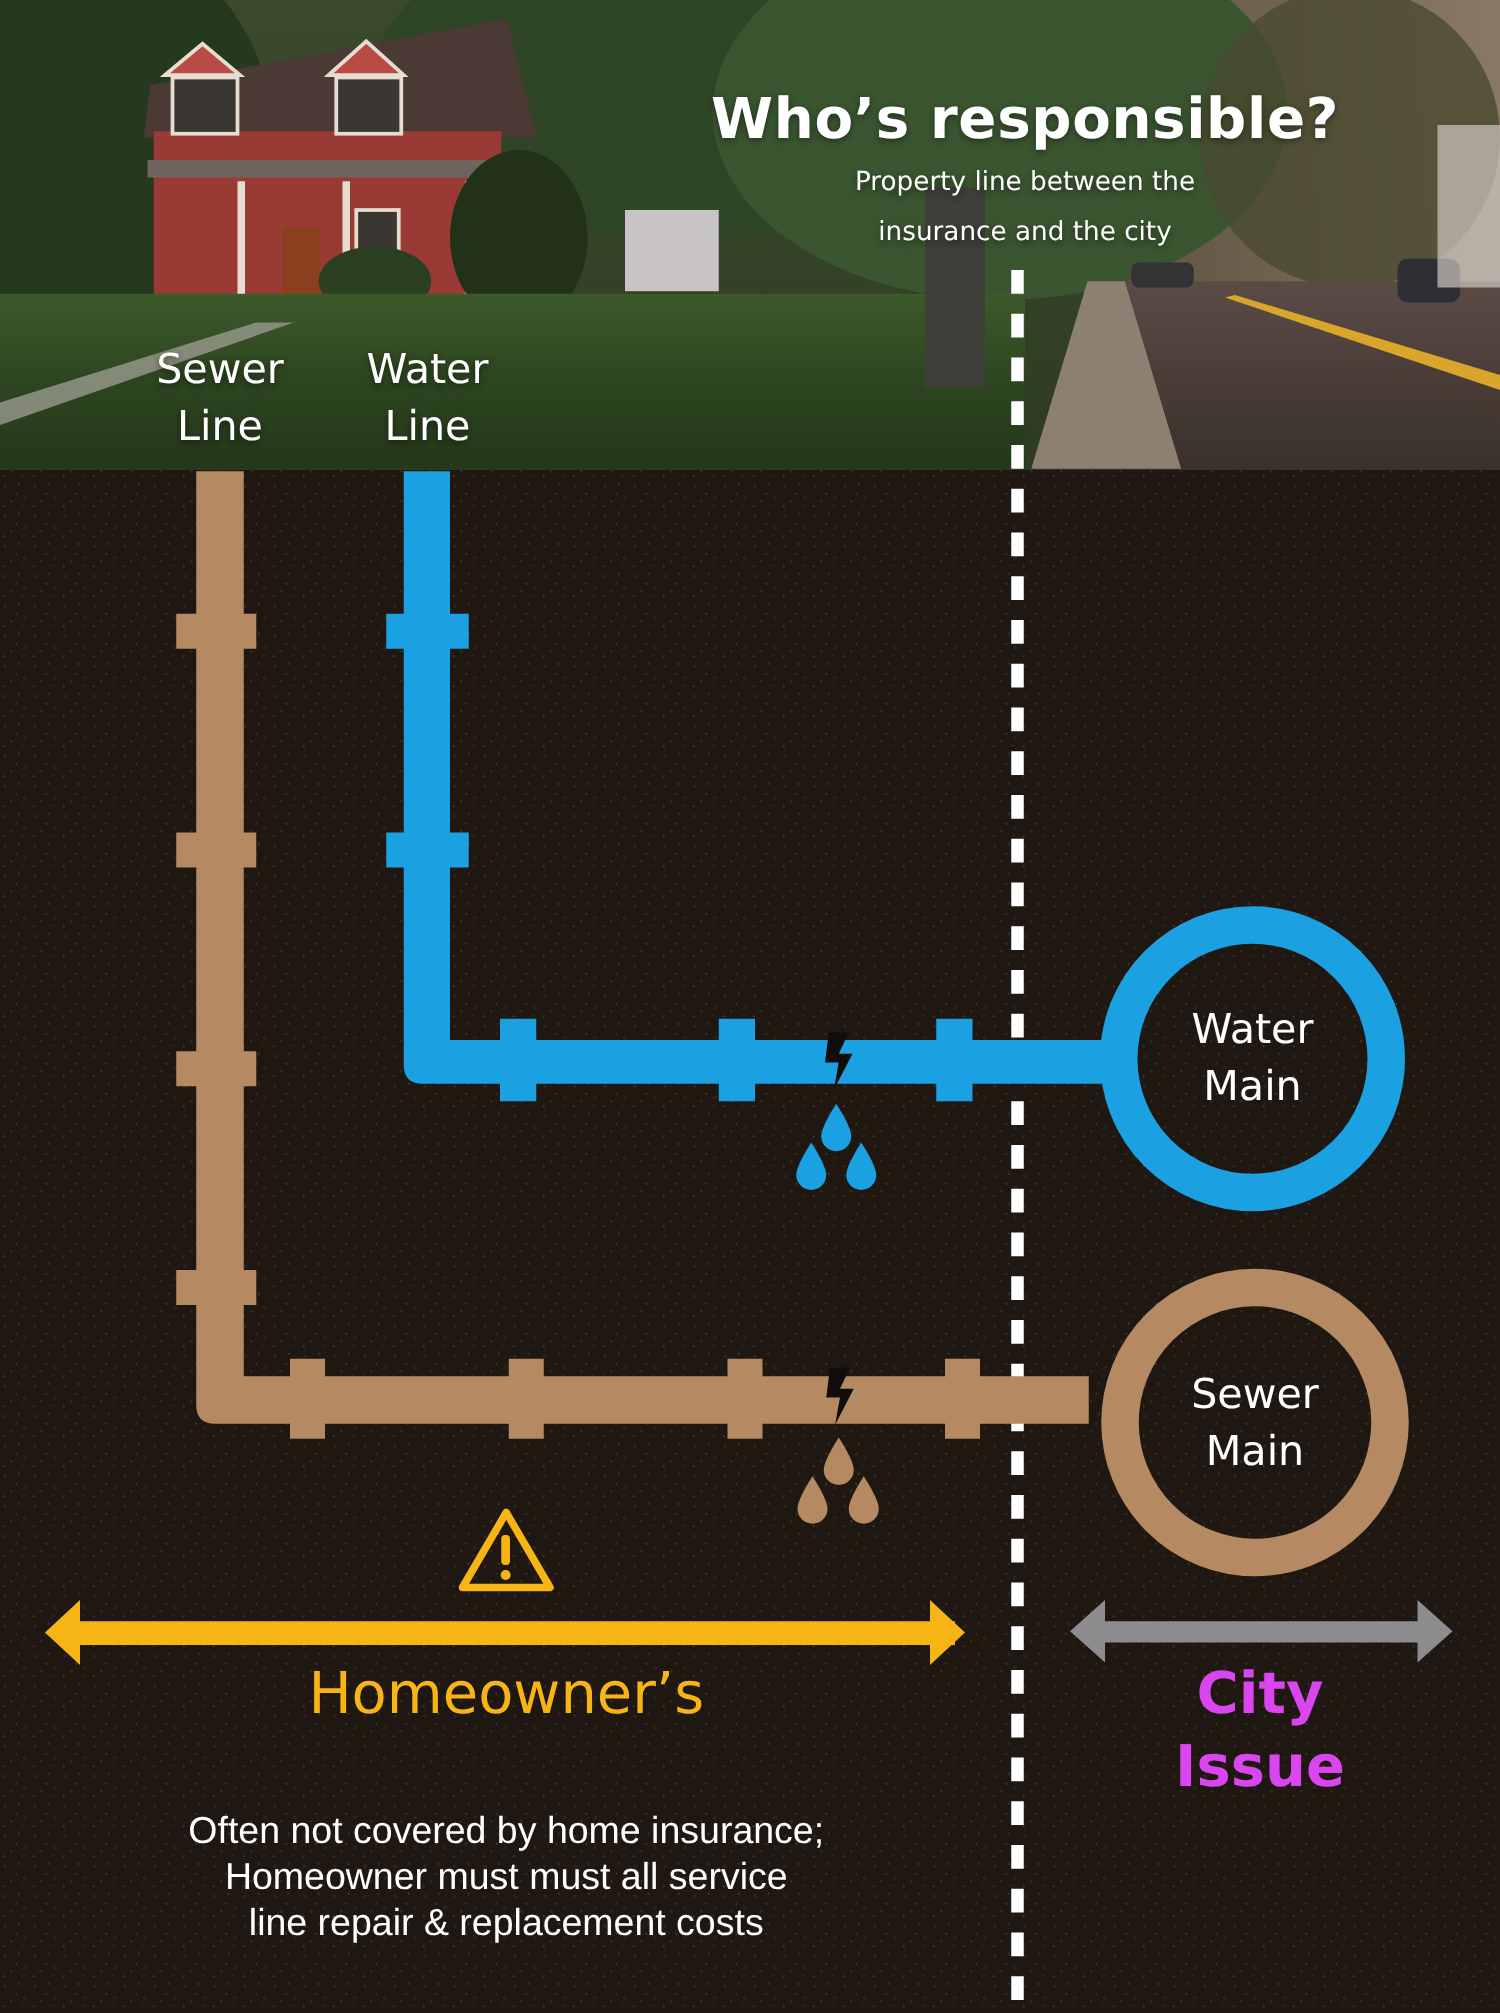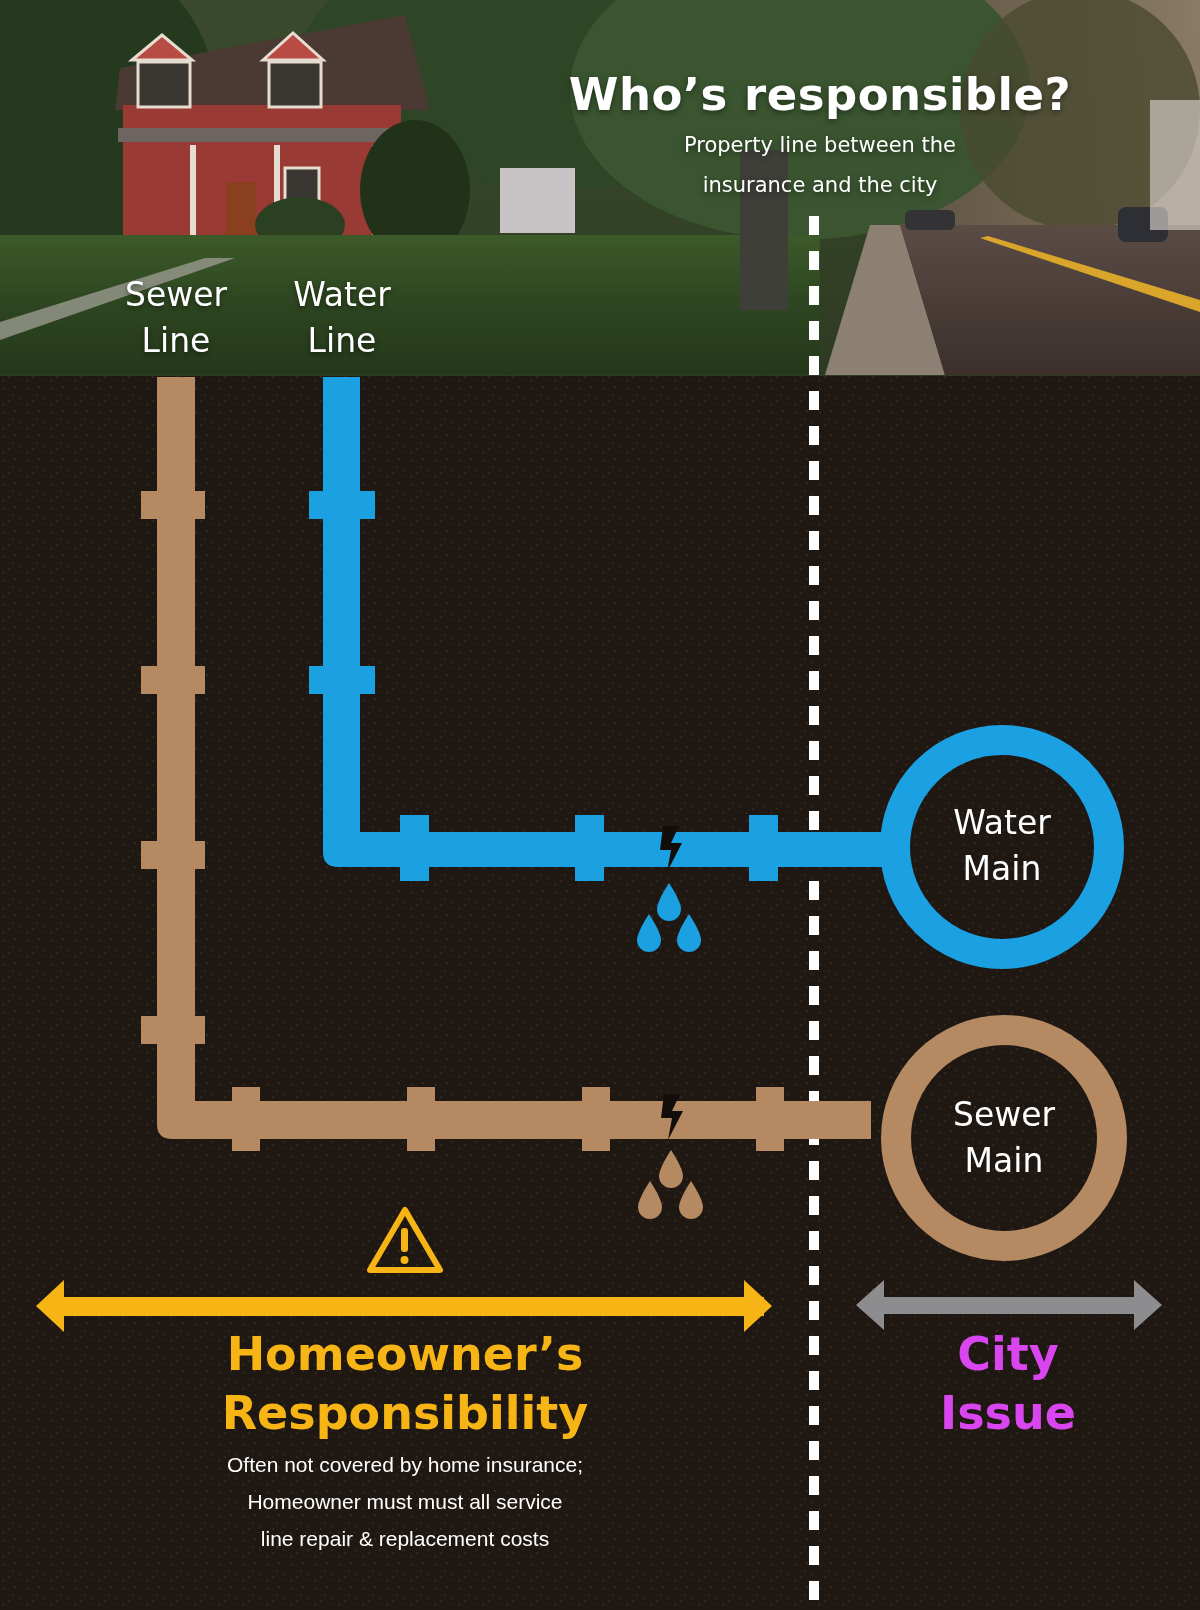--- a/index.html
+++ b/index.html
@@ -8,22 +8,22 @@
   #stage svg { position:absolute; left:0; top:0; }
   .txt { position:absolute; text-align:center; color:#fff; font-family:"DejaVu Sans", "Liberation Sans", sans-serif; }
   .title { left:560px; top:68px; width:520px; font-size:45px; font-weight:bold; letter-spacing:0.5px; text-shadow:0 2px 6px rgba(0,0,0,0.45); }
   .subtitle { left:560px; top:125px; width:520px; font-size:21px; line-height:40px; text-shadow:0 2px 6px rgba(0,0,0,0.5); }
   .pipe-label { font-size:33px; line-height:46px; text-shadow:0 2px 5px rgba(0,0,0,0.5); }
   .sewer-label { left:96px; top:272px; width:160px; }
   .water-label { left:262px; top:272px; width:160px; }
   .main-label { font-size:33px; line-height:46px; width:200px; }
   .water-main-label { left:902px; top:800px; }
   .sewer-main-label { left:904px; top:1092px; }
-  .home-head { left:80px; top:1325px; width:650px; color:#f7b515; font-size:46px; font-weight:bold; line-height:59px; }
-  .home-desc { left:60px; top:1446px; width:690px; font-size:21px; line-height:37px; font-family:"Liberation Sans", sans-serif; }
+  .home-head { left:80px; top:1325px; width:650px; color:#f7b515; font-size:46px; font-weight:normal; line-height:59px; }
+  .home-desc { left:60px; top:1446px; width:690px; font-size:30px; line-height:37px; font-family:"Liberation Sans", sans-serif; }
   .city-head { left:900px; top:1325px; width:216px; color:#d946ef; font-size:46px; font-weight:bold; line-height:59px; }
 </style>
 </head>
 <body>
 
 <div id="stage">
 <svg width="1200" height="1610" viewBox="0 0 1200 1610">
   <defs>
     <linearGradient id="sky" x1="0" y1="0" x2="0" y2="1">
       <stop offset="0" stop-color="#3b4a2c"></stop>
@@ -180,21 +180,20 @@
   <div>Water</div>
   <div>Main</div>
 </div>
 <div class="txt main-label sewer-main-label">
   <div>Sewer</div>
   <div>Main</div>
 </div>
 
 <div class="txt home-head">
   <div>Homeowner’s</div>
-  <div>Responsibility</div>
 </div>
 <div class="txt home-desc">
   <div>Often not covered by home insurance;</div>
   <div>Homeowner must must all service</div>
   <div>line repair &amp; replacement costs</div>
 </div>
 
 <div class="txt city-head">
   <div>City</div>
   <div>Issue</div>

